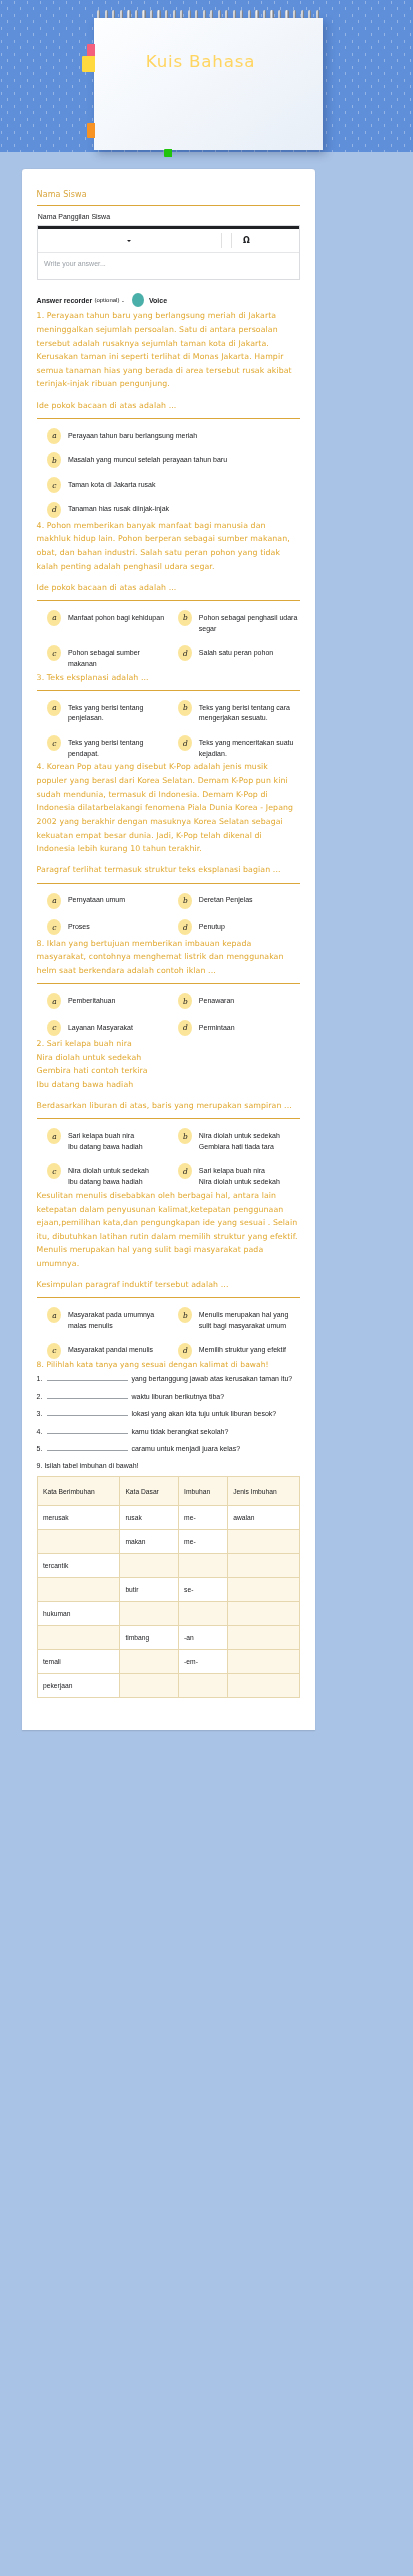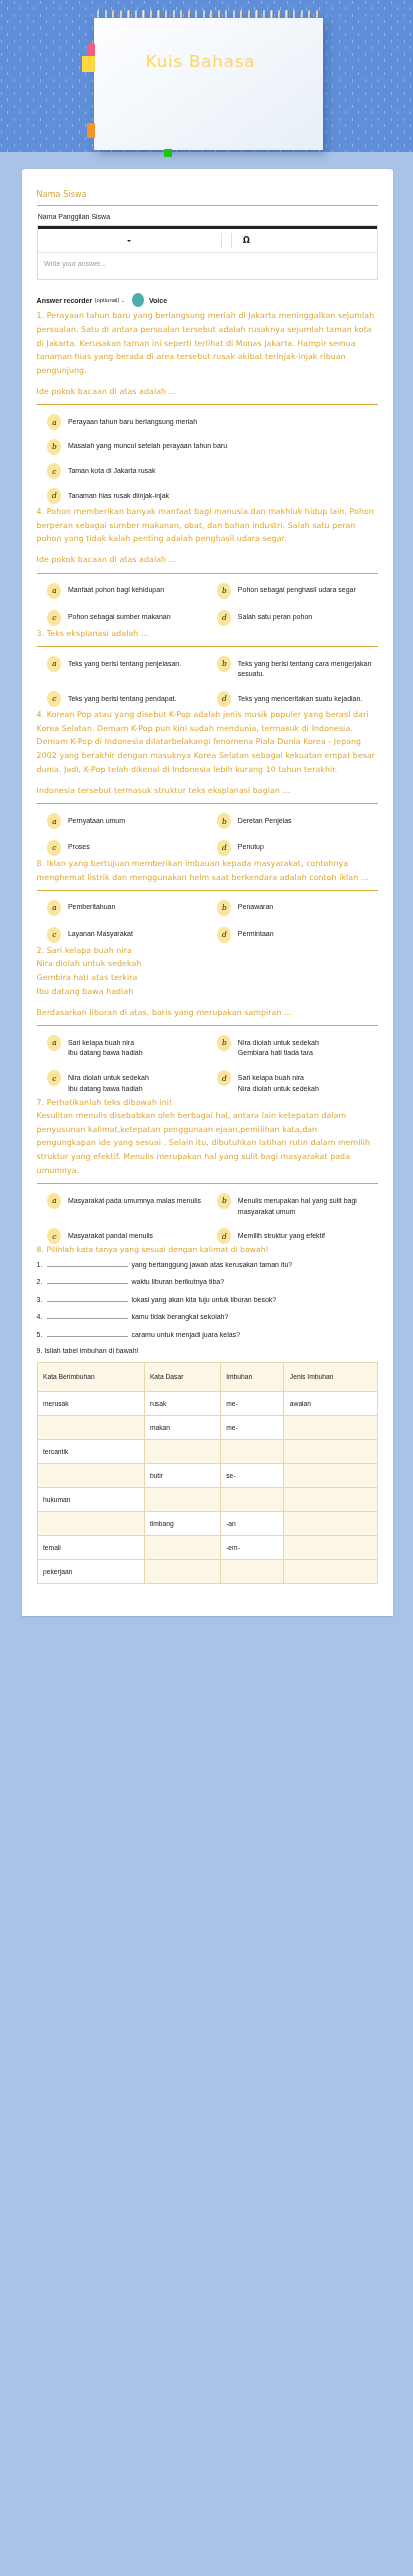--- a/index.html
+++ b/index.html
@@ -56,21 +56,21 @@
   .nb-title{ color:#ffd666; }
   .nb-title span{ display:block; font-size:16.7px; line-height:1.42; letter-spacing:0.8px; font-weight:400; color:#ffd561; }
   .tab { position:absolute; width:8.6px; border-radius:1.1px 0 0 1.1px; }
   .tab.pink   { left:-7.5px; top:26px; height:14px; background:#f2607d; }
   .tab.yellow { left:-12px; top:38px; height:16px; width:13px; background:#ffd93d; }
   .tab.orange { left:-7.5px; top:105px; height:15px; background:#f79325; }
   .tab.green  { left:70px; bottom:-6.5px; height:7.5px; width:7.5px; background:#1fc40b; }
 
   
   .card {
-    position:absolute; left:21.6px; top:169px; width:371px;
+    position:absolute; left:21.6px; top:169px; width:293px;
     background:#ffffff;
     border-radius:3.2px 3.2px 0 0;
     padding:20.5px 15px 32px 15px;
     box-shadow:0 0.5px 1.6px rgba(0,0,0,.12);
   }
 
   .hand {
     font-family:"DejaVu Sans", sans-serif;
     color:#e0a72e;
     letter-spacing:0.1px;
@@ -285,21 +285,21 @@
           <div class="opt-row">
             <div class="bubble">d</div>
             <div class="opt-text">Teks yang menceritakan suatu kejadian.</div>
           </div>
         </div>
       </div>
       <div class="q">
         <div class="q-text hand">
           <span class="blank-line">4. Korean Pop atau yang disebut K-Pop adalah jenis musik populer yang berasl dari Korea Selatan. Demam K-Pop pun kini sudah mendunia, termasuk di Indonesia. Demam K-Pop di Indonesia dilatarbelakangi fenomena Piala Dunia Korea - Jepang 2002 yang berakhir dengan masuknya Korea Selatan sebagai kekuatan empat besar dunia. Jadi, K-Pop telah dikenal di Indonesia lebih kurang 10 tahun terakhir.</span>
         </div>
-        <div class="q-text hand" style="margin-top: 7.5px;">Indonesia tersebut termasuk struktur teks eksplanasi bagian ...</div>
+        <div class="q-text hand" style="margin-top: 7.5px;">Paragraf terlihat termasuk struktur teks eksplanasi bagian ...</div>
         <div class="q-rule"></div>
         <div class="opts two">
           <div class="opt-row">
             <div class="bubble">a</div>
             <div class="opt-text">Pernyataan umum</div>
           </div>
           <div class="opt-row">
             <div class="bubble">b</div>
             <div class="opt-text">Deretan Penjelas</div>
           </div>
@@ -334,21 +334,21 @@
           <div class="opt-row">
             <div class="bubble">d</div>
             <div class="opt-text">Permintaan</div>
           </div>
         </div>
       </div>
       <div class="q">
         <div class="q-text hand">
           <span class="blank-line">2. Sari kelapa buah nira</span>
           <span class="blank-line">Nira diolah untuk sedekah</span>
-          <span class="blank-line">Gembira hati atas terkira</span>
+          <span class="blank-line">Gembira hati contoh terkira</span>
           <span class="blank-line">Ibu datang bawa hadiah</span>
         </div>
         <div class="q-text hand" style="margin-top: 7.5px;">Berdasarkan liburan di atas, baris yang merupakan sampiran ...</div>
         <div class="q-rule"></div>
         <div class="opts two">
           <div class="opt-row">
             <div class="bubble">a</div>
             <div class="opt-text">Sari kelapa buah nira<br>Ibu datang bawa hadiah</div>
           </div>
           <div class="opt-row">
@@ -360,23 +360,23 @@
             <div class="opt-text">Nira diolah untuk sedekah<br>Ibu datang bawa hadiah</div>
           </div>
           <div class="opt-row">
             <div class="bubble">d</div>
             <div class="opt-text">Sari kelapa buah nira<br>Nira diolah untuk sedekah</div>
           </div>
         </div>
       </div>
       <div class="q">
         <div class="q-text hand">
-          <span class="blank-line">7. Perhatikanlah teks dibawah ini!</span>
           <span class="blank-line">Kesulitan menulis  disebabkan oleh berbagai hal, antara lain ketepatan dalam penyusunan kalimat,ketepatan penggunaan ejaan,pemilihan kata,dan pengungkapan ide yang sesuai . Selain itu, dibutuhkan latihan rutin dalam memilih struktur yang efektif. Menulis merupakan hal yang sulit bagi masyarakat pada umumnya.</span>
         </div>
+        <div class="q-text hand" style="margin-top: 7.5px;">Kesimpulan paragraf induktif tersebut adalah ...</div>
         <div class="q-rule"></div>
         <div class="opts two">
           <div class="opt-row">
             <div class="bubble">a</div>
             <div class="opt-text">Masyarakat pada umumnya malas menulis</div>
           </div>
           <div class="opt-row">
             <div class="bubble">b</div>
             <div class="opt-text">Menulis merupakan hal yang sulit bagi masyarakat umum</div>
           </div>

